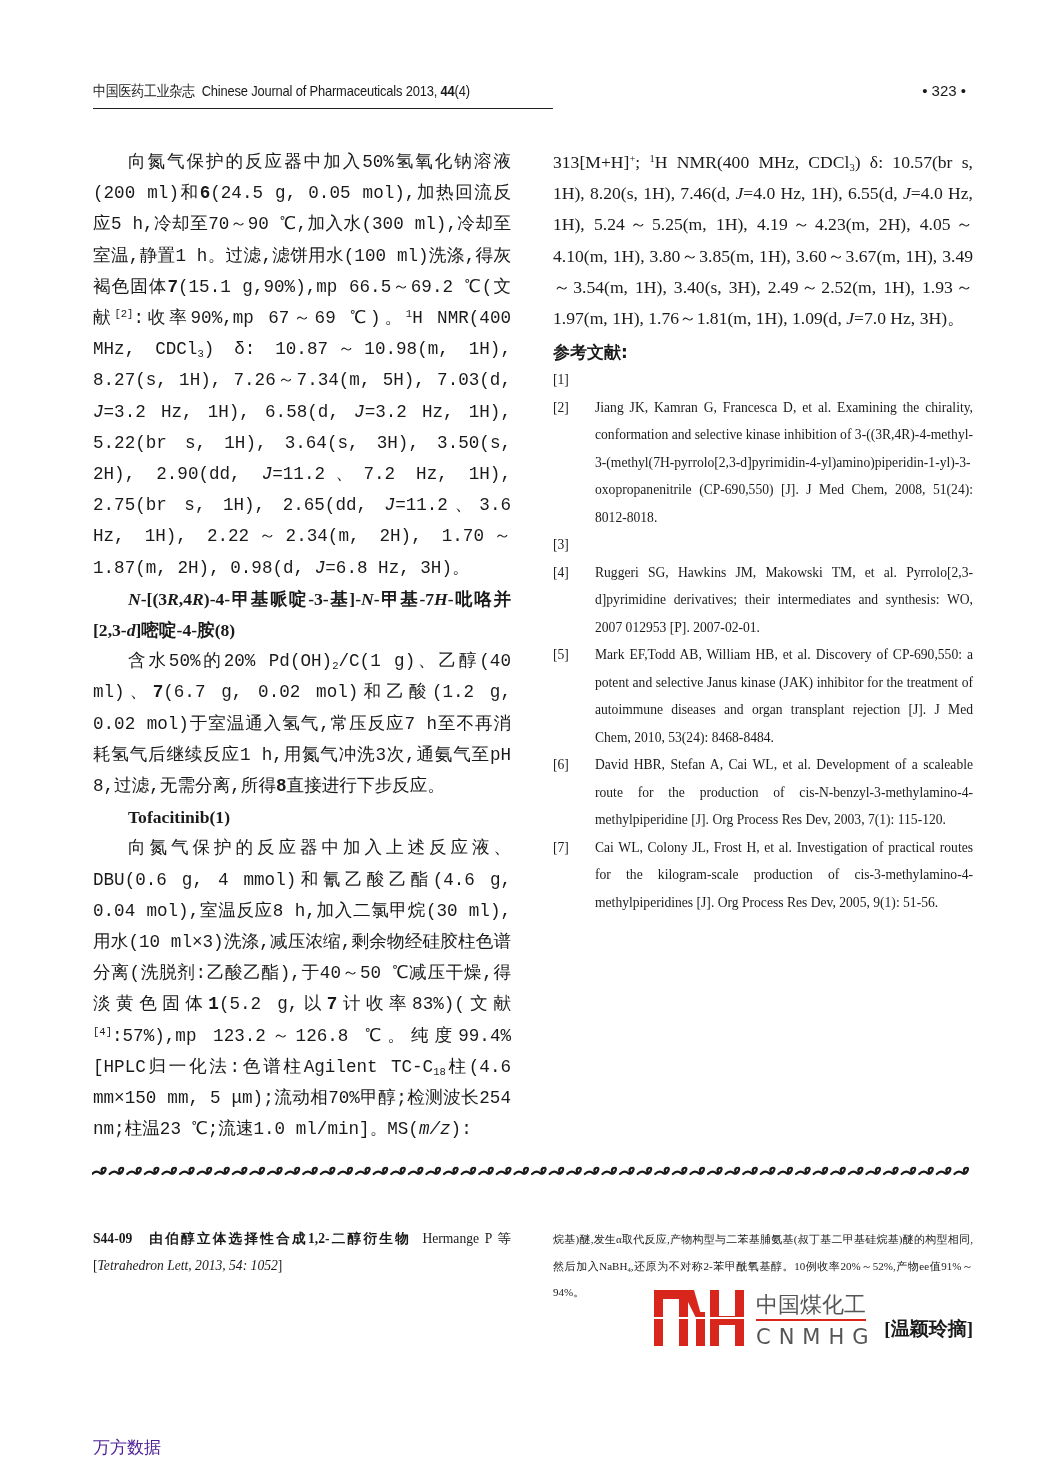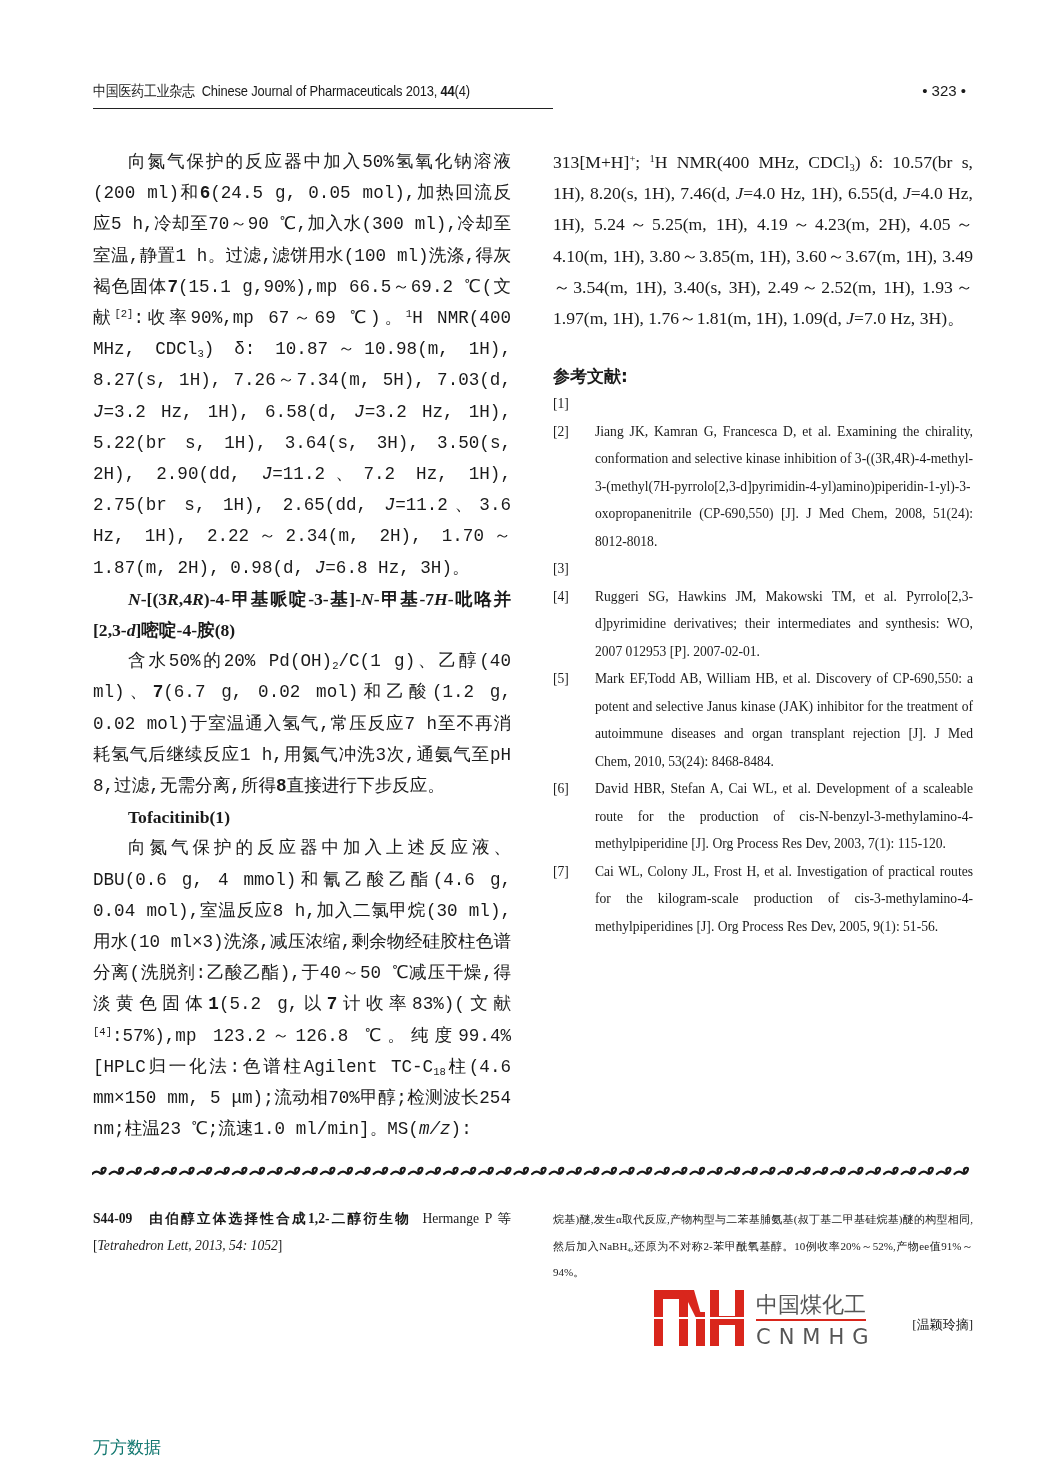--- a/index.html
+++ b/index.html
@@ -24,41 +24,41 @@
     position: absolute; left: 93px; top: 108px; width: 460px; height: 0; border-top: 1.5px solid #222;
   }
   .col {
     position: absolute; font-size: 17.6px; line-height: 31.2px;
   }
   .col-left { left: 93px; top: 147px; width: 418px; }
   .col-right { left: 553px; top: 147px; width: 420px; }
   .p { text-align: justify; text-align-last: left; margin: 0; }
   .indent { text-indent: 35px; font-family: Liberation Mono, monospace; }
   .heading { font-weight: bold; margin: 0; text-indent: 35px; text-align: justify; }
-  .refs-title { font-weight: bold; font-size: 17px; margin-top: 28px; line-height: 28px;
+  .refs-title { font-weight: bold; font-size: 17px; margin-top: 4px; line-height: 28px;
     font-family: "DejaVu Sans", sans-serif; }
   .ref { display: flex; font-size: 13.6px; line-height: 27.5px; margin-top: 0; }
   .ref .num { width: 42px; flex: none; }
   .ref .txt { flex: 1; text-align: justify; }
   .ref + .ref { margin-top: 0; }
   .divider {
     position: absolute; left: 92px; top: 1164px; width: 884px; height: 16px;
   }
   .abstract-left { position: absolute; left: 93px; top: 1206px; width: 418px; font-size: 13.6px; line-height: 26.5px; }
   .abstract-right { position: absolute; left: 553px; top: 1206px; width: 420px; font-size: 11px; line-height: 26.5px; }
-  .abstract-left .p, .abstract-right .p { text-align: justify; }
+  .abstract-left .p, .abstract-right .p { text-align: justify; margin-top: 20px; }
   .abs-title { font-weight: bold; }
   .logo {
     position: absolute; left: 652px; top: 1288px; width: 220px; height: 60px;
   }
   .abstractor {
-    position: absolute; right: 80px; top: 1316px; font-size: 13px;
+    position: absolute; right: 80px; top: 1316px; font-size: 19px; font-weight: bold;
   }
   .watermark {
-    position: absolute; left: 93px; top: 1436px; font-size: 17px; color: #0f766e;
+    position: absolute; left: 93px; top: 1436px; font-size: 17px; color: #4c1d95;
     font-family: Liberation Sans, sans-serif;
   }
   sup { font-size: 0.6em; vertical-align: 0.6em; line-height: 0; }
   sub { font-size: 0.6em; vertical-align: -0.25em; line-height: 0; }
   i { font-style: italic; }
 </style>
 </head>
 <body>
 
 <div class="header">

